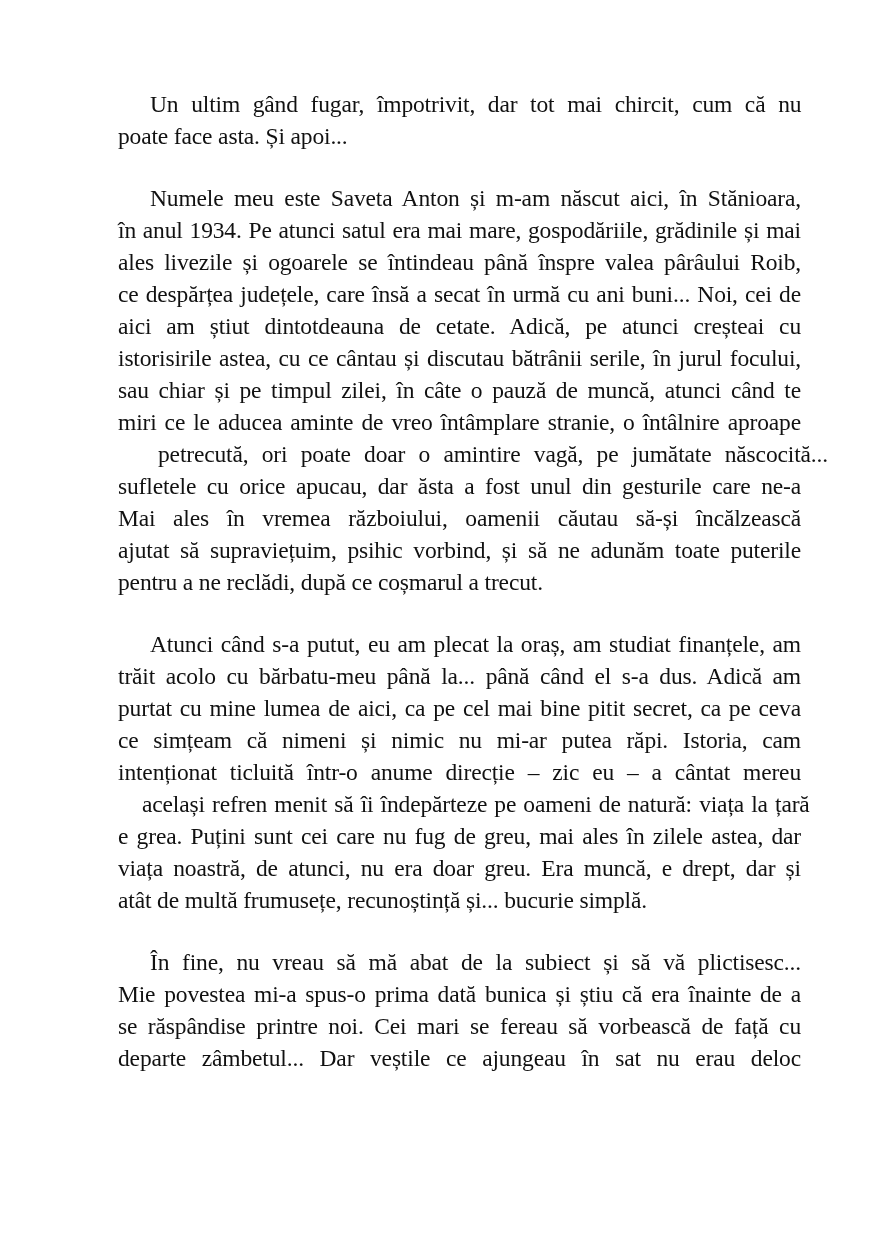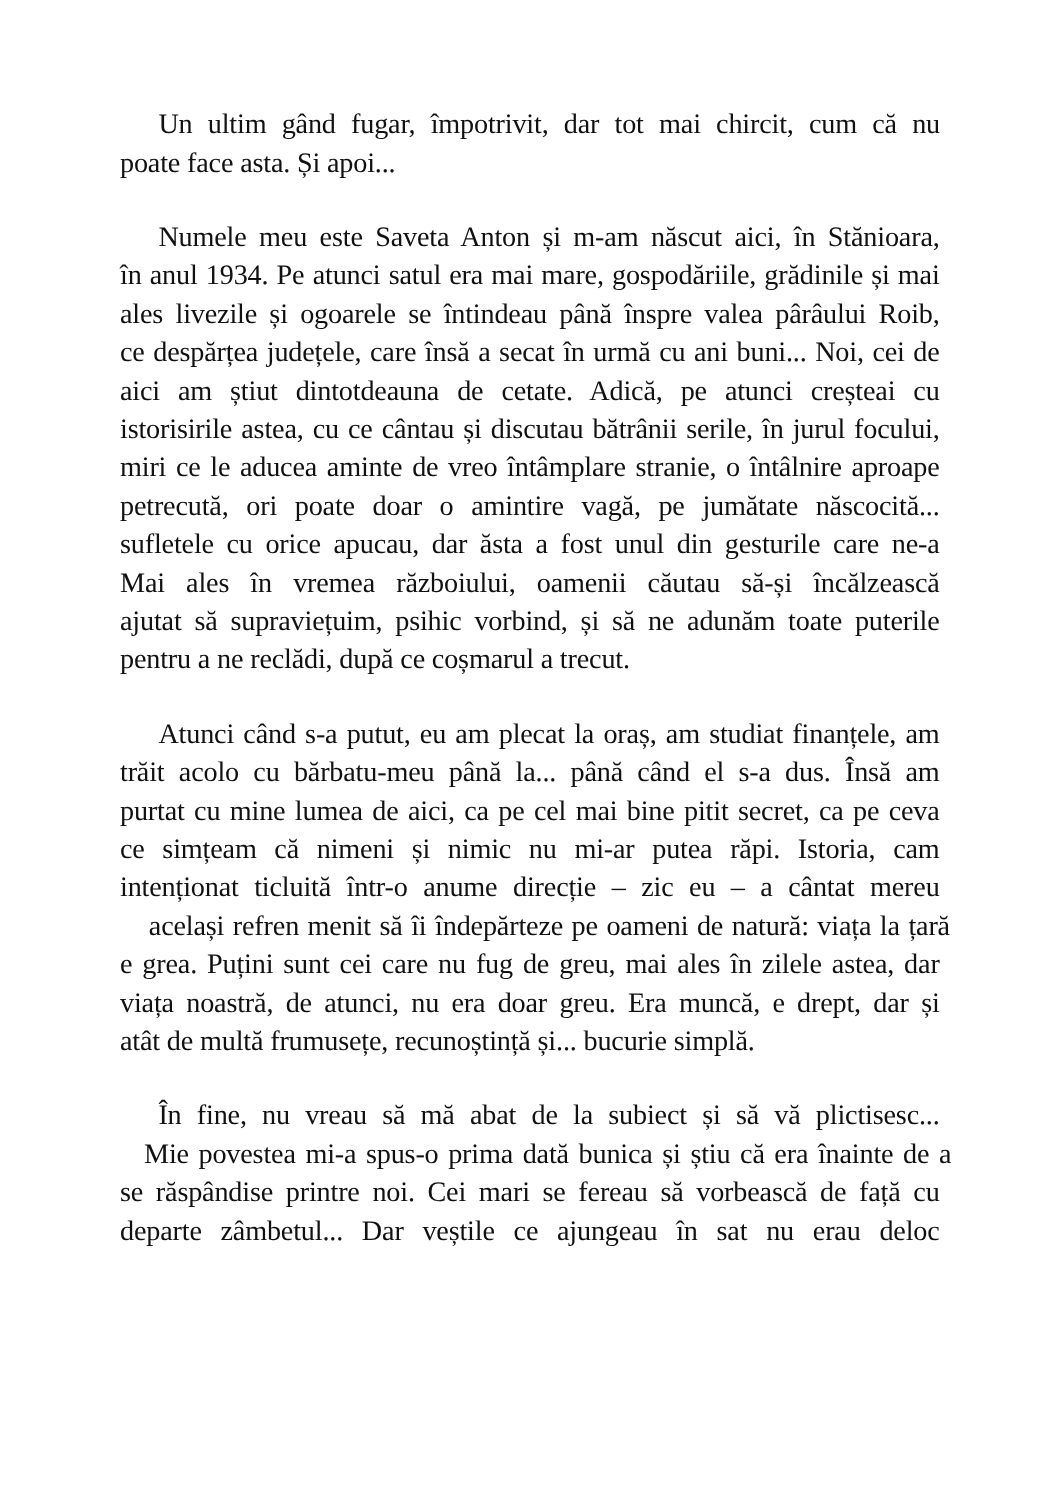--- a/index.html
+++ b/index.html
@@ -10,21 +10,21 @@
     body {
       width: 874px;
       height: 1241px;
       position: relative;
       overflow: hidden;
       font-family: "Liberation Serif", "DejaVu Serif", serif;
       color: #111111;
     }
     .page {
       position: absolute;
-      left: 100px;
+      left: 118px;
       top: 88px;
       width: 683px;
     }
     .para {
       margin: 0;
       text-align: justify;
       text-align-last: left;
       font-size: 23.5px;
       line-height: 32px;
       letter-spacing: -0.15px;
@@ -59,44 +59,45 @@
 
   <div class="gap"></div>
 
   <p class="para italic">
     <span class="line first" style="white-space: nowrap; display: block; text-indent: 32px; word-spacing: 4.7px;">Numele meu este Saveta Anton și m-am născut aici, în Stănioara,</span>
     <span class="line" style="white-space: nowrap; display: block; text-indent: 0px;">în anul 1934. Pe atunci satul era mai mare, gospodăriile, grădinile și mai</span>
     <span class="line" style="white-space: nowrap; display: block; text-indent: 0px; word-spacing: 3.7px;">ales livezile și ogoarele se întindeau până înspre valea pârâului Roib,</span>
     <span class="line" style="white-space: nowrap; display: block; text-indent: 0px; word-spacing: 0.642857px;">ce despărțea județele, care însă a secat în urmă cu ani buni... Noi, cei de</span>
     <span class="line" style="white-space: nowrap; display: block; text-indent: 0px; word-spacing: 8.5px;">aici am știut dintotdeauna de cetate. Adică, pe atunci creșteai cu</span>
     <span class="line" style="white-space: nowrap; display: block; text-indent: 0px; word-spacing: 0.545455px;">istorisirile astea, cu ce cântau și discutau bătrânii serile, în jurul focului,</span>
+    <span class="line" style="white-space: nowrap; display: block; text-indent: 0px; word-spacing: 3.5px;">sau chiar și pe timpul zilei, în câte o pauză de muncă, atunci când te</span>
     <span class="line" style="white-space: nowrap; display: block; text-indent: 0px; word-spacing: 1.36364px;">miri ce le aducea aminte de vreo întâmplare stranie, o întâlnire aproape</span>
-    <span class="line" style="white-space: nowrap; display: block; text-indent: 0px; word-spacing: 7.55556px;">petrecută, ori poate doar o amintire vagă, pe jumătate născocită...</span>
+    <span class="line" style="white-space: nowrap; display: block; text-indent: 0px; word-spacing: 7.55556px; margin-left: 40px;">petrecută, ori poate doar o amintire vagă, pe jumătate născocită...</span>
     <span class="line" style="white-space: nowrap; display: block; text-indent: 0px; word-spacing: 3.75px;">sufletele cu orice apucau, dar ăsta a fost unul din gesturile care ne-a</span>
     <span class="line" style="white-space: nowrap; display: block; text-indent: 0px; word-spacing: 10.875px;">Mai ales în vremea războiului, oamenii căutau să-și încălzească</span>
     <span class="line" style="white-space: nowrap; display: block; text-indent: 0px; word-spacing: 4.1px;">ajutat să supraviețuim, psihic vorbind, și să ne adunăm toate puterile</span>
     <span class="line last">pentru a ne reclădi, după ce coșmarul a trecut.</span>
   </p>
 
   <div class="gap"></div>
 
   <p class="para italic">
     <span class="line first" style="white-space: nowrap; display: block; text-indent: 32px; word-spacing: 1.41667px;">Atunci când s-a putut, eu am plecat la oraș, am studiat finanțele, am</span>
-    <span class="line" style="white-space: nowrap; display: block; text-indent: 0px; word-spacing: 4.75px;">trăit acolo cu bărbatu-meu până la... până când el s-a dus. Însă am</span>
+    <span class="line" style="white-space: nowrap; display: block; text-indent: 0px; word-spacing: 4.75px;">trăit acolo cu bărbatu-meu până la... până când el s-a dus. Adică am</span>
     <span class="line" style="white-space: nowrap; display: block; text-indent: 0px; word-spacing: 1.73333px;">purtat cu mine lumea de aici, ca pe cel mai bine pitit secret, ca pe ceva</span>
     <span class="line" style="white-space: nowrap; display: block; text-indent: 0px; word-spacing: 8.54545px;">ce simțeam că nimeni și nimic nu mi-ar putea răpi. Istoria, cam</span>
     <span class="line" style="white-space: nowrap; display: block; text-indent: 0px; word-spacing: 6.63636px;">intenționat ticluită într-o anume direcție – zic eu – a cântat mereu</span>
     <span class="line" style="white-space: nowrap; display: block; text-indent: 0px; word-spacing: 1.41667px; margin-left: 24px;">același refren menit să îi îndepărteze pe oameni de natură: viața la țară</span>
     <span class="line" style="white-space: nowrap; display: block; text-indent: 0px; word-spacing: 2px;">e grea. Puțini sunt cei care nu fug de greu, mai ales în zilele astea, dar</span>
     <span class="line" style="white-space: nowrap; display: block; text-indent: 0px; word-spacing: 3.15385px;">viața noastră, de atunci, nu era doar greu. Era muncă, e drept, dar și</span>
     <span class="line last">atât de multă frumusețe, recunoștință și... bucurie simplă.</span>
   </p>
 
   <div class="gap"></div>
 
   <p class="para italic">
     <span class="line first" style="white-space: nowrap; display: block; text-indent: 32px; word-spacing: 6.53846px;">În fine, nu vreau să mă abat de la subiect și să vă plictisesc...</span>
-    <span class="line" style="white-space: nowrap; display: block; text-indent: 0px; word-spacing: 2.30769px; margin-left: 20px;">Mie povestea mi-a spus-o prima dată bunica și știu că era înainte de a</span>
+    <span class="line" style="white-space: nowrap; display: block; text-indent: 0px; word-spacing: 2.30769px;">Mie povestea mi-a spus-o prima dată bunica și știu că era înainte de a</span>
     <span class="line" style="white-space: nowrap; display: block; text-indent: 0px; word-spacing: 3.83333px;">se răspândise printre noi. Cei mari se fereau să vorbească de față cu</span>
     <span class="line" style="white-space: nowrap; display: block; text-indent: 0px; word-spacing: 9px;">departe zâmbetul... Dar veștile ce ajungeau în sat nu erau deloc</span>
   </p>
 
 </div>
 
 </body></html>

